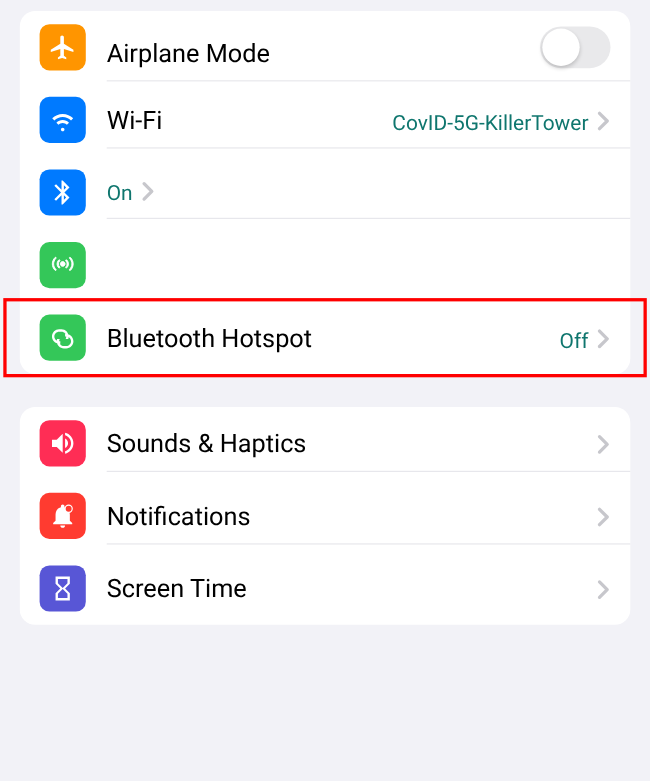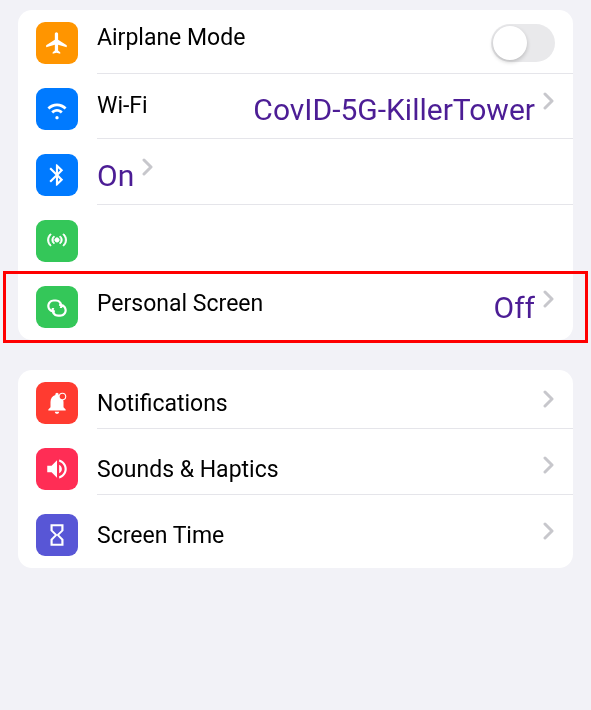--- a/index.html
+++ b/index.html
@@ -48,33 +48,33 @@
       margin-right: 19px;
     }
     .icon-box svg {
       width: 26px;
       height: 26px;
       fill: #ffffff;
     }
     .row-content {
       flex: 1;
       display: flex;
-      align-items: flex-start;
+      align-items: flex-end;
       position: relative;
       height: 100%;
     }
     .row-label {
       font-size: 23px;
       color: #000000;
       flex: 1;
       font-weight: 400;
     }
     .row-value {
-      font-size: 30px;
-      color: #4c1d95;
+      font-size: 19px;
+      color: #0f766e;
       margin-right: 8px;
     }
     .chevron {
       color: #c7c7cc;
       flex-shrink: 0;
     }
     .chevron svg {
       width: 12px;
       height: 18px;
       stroke: #c7c7cc;
@@ -175,62 +175,62 @@
   </div>
 
   <div class="settings-row" style="position:relative;">
     <div class="highlight-box"></div>
     <div class="icon-box bg-green">
       <svg viewBox="0 0 24 24">
           <path d="M9 7h2c2.2 0 4 1.8 4 4 0 .7-.2 1.4-.5 2h2.2c.2-.6.3-1.3.3-2 0-3.3-2.7-6-6-6H9c-3.3 0-6 2.7-6 6s2.7 6 6 6h1v-2H9c-2.2 0-4-1.8-4-4s1.8-4 4-4zm6 2h-1v2h1c2.2 0 4 1.8 4 4s-1.8 4-4 4h-2c-2.2 0-4-1.8-4-4 0-.7.2-1.4.5-2H7.3c-.2.6-.3 1.3-.3 2 0 3.3 2.7 6 6 6h2c3.3 0 6-2.7 6-6s-2.7-6-6-6z"></path>
         </svg>
     </div>
     <div class="row-content">
-      <span class="row-label">Personal Screen</span>
+      <span class="row-label">Bluetooth Hotspot</span>
       <span class="row-value">Off</span>
       <span class="chevron"><svg viewBox="0 0 12 18">
             <polyline points="2,2 9,9 2,16"></polyline>
           </svg></span>
     </div>
   </div>
 
 </div>
 
 <div class="settings-group">
+
+  <div class="settings-row">
+    <div class="icon-box bg-pink">
+      <svg viewBox="0 0 24 24">
+          <path d="M3 9v6h4l5 5V4L7 9H3zm13.5 3c0-1.77-1.02-3.29-2.5-4.03v8.05c1.48-.73 2.5-2.25 2.5-4.02zM14 3.23v2.06c2.89.86 5 3.54 5 6.71s-2.11 5.85-5 6.71v2.06c4.01-.91 7-4.49 7-8.77 0-4.28-2.99-7.86-7-8.77z"></path>
+        </svg>
+    </div>
+    <div class="row-content">
+      <span class="row-label">Sounds &amp; Haptics</span>
+      <span class="chevron"><svg viewBox="0 0 12 18">
+            <polyline points="2,2 9,9 2,16"></polyline>
+          </svg></span>
+    </div>
+  </div>
 
   <div class="settings-row">
     <div class="icon-box bg-red">
       <svg viewBox="0 0 24 24">
           <path d="M12 22c1.1 0 2-.9 2-2h-4c0 1.1.9 2 2 2zm6-6v-5c0-3.07-1.63-5.64-4.5-6.32V4c0-.83-.67-1.5-1.5-1.5s-1.5.67-1.5 1.5v.68C7.64 5.36 6 7.92 6 11v5l-2 2v1h16v-1l-2-2z"></path>
           <circle cx="17" cy="6" r="3.5" fill="#fff"></circle>
           <circle cx="17" cy="6" r="2.5" fill="#ff3b30"></circle>
         </svg>
     </div>
     <div class="row-content">
       <span class="row-label">Notifications</span>
       <span class="chevron"><svg viewBox="0 0 12 18">
             <polyline points="2,2 9,9 2,16"></polyline>
           </svg></span>
     </div>
   </div>
 
-  <div class="settings-row">
-    <div class="icon-box bg-pink">
-      <svg viewBox="0 0 24 24">
-          <path d="M3 9v6h4l5 5V4L7 9H3zm13.5 3c0-1.77-1.02-3.29-2.5-4.03v8.05c1.48-.73 2.5-2.25 2.5-4.02zM14 3.23v2.06c2.89.86 5 3.54 5 6.71s-2.11 5.85-5 6.71v2.06c4.01-.91 7-4.49 7-8.77 0-4.28-2.99-7.86-7-8.77z"></path>
-        </svg>
-    </div>
-    <div class="row-content">
-      <span class="row-label">Sounds &amp; Haptics</span>
-      <span class="chevron"><svg viewBox="0 0 12 18">
-            <polyline points="2,2 9,9 2,16"></polyline>
-          </svg></span>
-    </div>
-  </div>
-
 
   <div class="settings-row">
     <div class="icon-box bg-indigo">
       <svg viewBox="0 0 24 24">
           <path d="M6 2v6h.01L6 8.01 10 12l-4 4 .01.01H6V22h12v-5.99h-.01L18 16l-4-4 4-3.99-.01-.01H18V2H6zm10 14.5V20H8v-3.5l4-4 4 4zm-4-5l-4-4V4h8v3.5l-4 4z"></path>
         </svg>
     </div>
     <div class="row-content">
       <span class="row-label">Screen Time</span>
       <span class="chevron"><svg viewBox="0 0 12 18">

